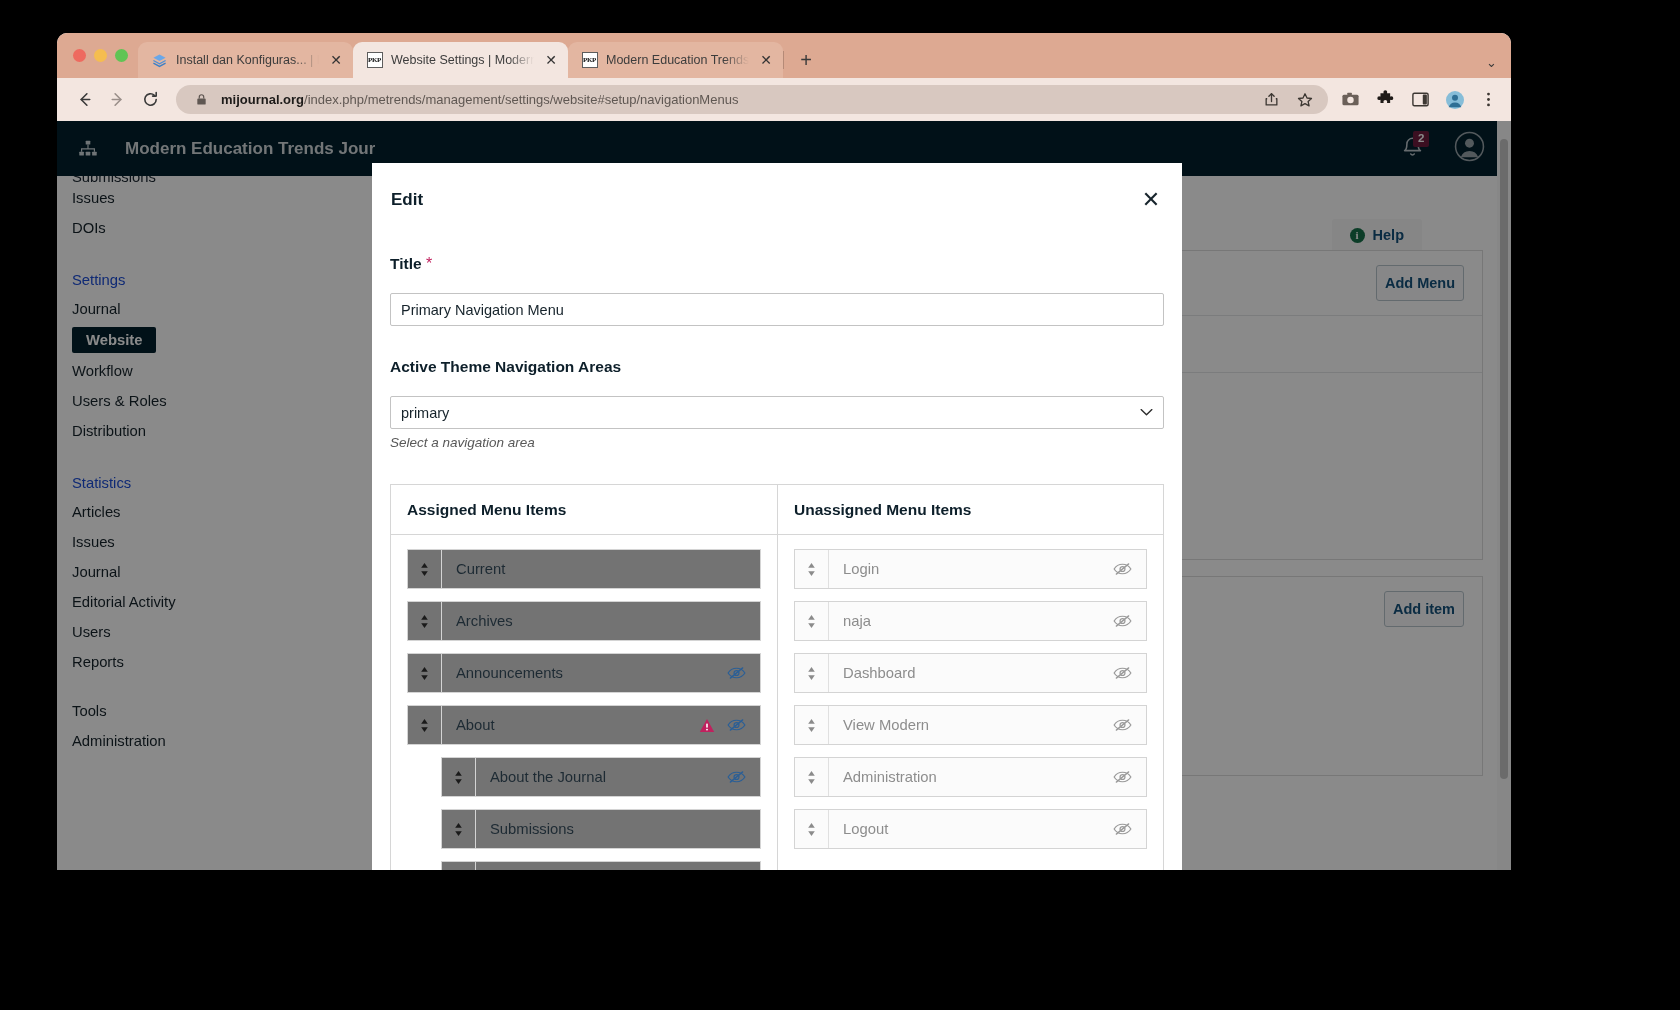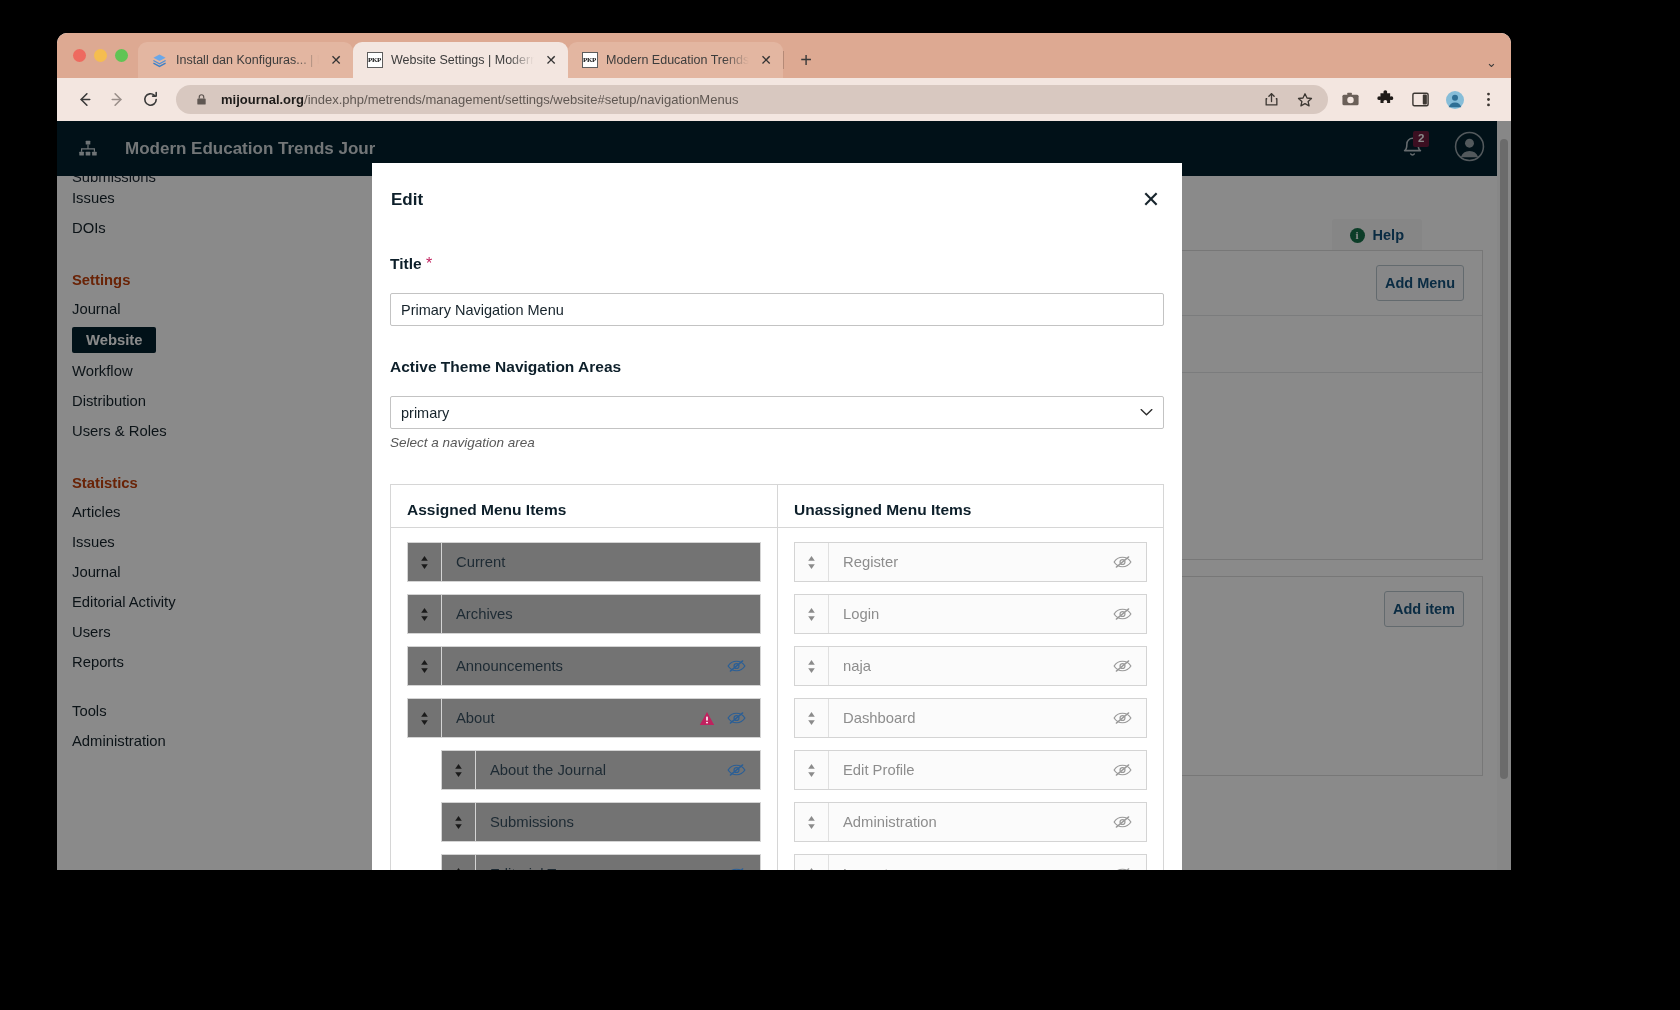--- a/index.html
+++ b/index.html
@@ -146,21 +146,21 @@
   
   #ojs-nav {
     position: absolute; top: 55px; left: 0;
     width: 337px; bottom: 0;
     z-index: 2;
     padding-top: 0;
     font-size: 14.8px;
   }
   #ojs-nav .nav-item { padding: 7px 0 7px 15px; color: #16232b; }
   #ojs-nav .nav-item.clipped { color: #1b2630; }
-  #ojs-nav .nav-head { padding: 10px 0 6px 15px; font-weight: bold; color: #c2410c; font-size: 14.8px; }
+  #ojs-nav .nav-head { padding: 10px 0 6px 15px; font-weight: normal; color: #1d4ed8; font-size: 14.8px; }
   #ojs-nav .nav-item.current {
     background: #02212e; color: #fff; font-weight: bold;
     display: inline-block; padding: 5px 14px 5px 14px;
     margin-left: 15px; border-radius: 2px;
   }
   .nav-gap { height: 19px; }
 
   
   #ojs-main {
     position: absolute; top: 55px; left: 337px; right: 14px; bottom: 0;
@@ -270,21 +270,21 @@
   
   #menu-columns {
     margin-top: 34px;
     border: 1px solid #d6d6d6;
     display: flex;
   }
   .col { flex: 1 1 50%; min-width: 0; }
   .col + .col { border-left: 1px solid #d6d6d6; }
   .col-head {
     font-size: 15.5px; font-weight: bold; color: #0d1f2a;
-    padding: 16px 16px 8px;
+    padding: 16px 16px 15px;
     border-bottom: 1px solid #d6d6d6;
   }
   .col-body { padding: 14px 16px 0; }
 
   .mi-row { margin-bottom: 12px; }
   .mi {
     display: flex; align-items: stretch;
     border: 1px solid #d4d4d4;
     background: #737373;
     height: 40px;
@@ -472,22 +472,22 @@
 
     <div id="ojs-nav">
       <div class="nav-item clipped" style="height:14px;overflow:hidden;padding-top:0;padding-bottom:0;margin-top:-7px">Submissions</div>
       <div class="nav-item">Issues</div>
       <div class="nav-item">DOIs</div>
       <div class="nav-gap"></div>
       <div class="nav-head">Settings</div>
       <div class="nav-item">Journal</div>
       <div style="padding:3px 0"><div class="nav-item current">Website</div></div>
       <div class="nav-item">Workflow</div>
+      <div class="nav-item">Users &amp; Roles</div>
       <div class="nav-item">Distribution</div>
-      <div class="nav-item">Users &amp; Roles</div>
       <div class="nav-gap"></div>
       <div class="nav-head">Statistics</div>
       <div class="nav-item">Articles</div>
       <div class="nav-item">Issues</div>
       <div class="nav-item">Journal</div>
       <div class="nav-item">Editorial Activity</div>
       <div class="nav-item">Users</div>
       <div class="nav-item">Reports</div>
       <div class="nav-gap"></div>
       <div class="nav-item">Tools</div>
@@ -683,113 +683,93 @@
                 </div>
               </div>
 
             </div>
           </div>
 
           <div class="col">
             <div class="col-head">Unassigned Menu Items</div>
             <div class="col-body">
 
+
               <div class="mi-row">
                 <div class="mi disabled">
                   <span class="mi-handle">
                     <svg width="11" height="15" viewBox="0 0 12 16">
                         <path d="M6 1 9.6 6H2.4z" fill="currentColor"></path>
                         <path d="M6 15 2.4 10h7.2z" fill="currentColor"></path>
                       </svg>
                   </span>
-                  <span class="mi-label">Register</span>
+                  <span class="mi-label">Login</span>
                   <span class="mi-icons">
                     <span class="ic ic-eye-grey">
                       <svg width="19" height="14" viewBox="0 0 20 14">
                           <path d="M1.2 7S4.3 2 10 2s8.8 5 8.8 5-3.1 5-8.8 5S1.2 7 1.2 7z" stroke="currentColor" stroke-width="1.3" fill="none"></path>
                           <circle cx="10" cy="7" r="2.6" stroke="currentColor" stroke-width="1.3" fill="none"></circle>
                           <path d="M3.5 12.4 16.5 1.6" stroke="currentColor" stroke-width="1.4" stroke-linecap="round"></path>
                         </svg>
                     </span>
                   </span>
                 </div>
               </div>
 
               <div class="mi-row">
                 <div class="mi disabled">
                   <span class="mi-handle">
                     <svg width="11" height="15" viewBox="0 0 12 16">
                         <path d="M6 1 9.6 6H2.4z" fill="currentColor"></path>
                         <path d="M6 15 2.4 10h7.2z" fill="currentColor"></path>
                       </svg>
                   </span>
-                  <span class="mi-label">Login</span>
+                  <span class="mi-label">naja</span>
                   <span class="mi-icons">
                     <span class="ic ic-eye-grey">
                       <svg width="19" height="14" viewBox="0 0 20 14">
                           <path d="M1.2 7S4.3 2 10 2s8.8 5 8.8 5-3.1 5-8.8 5S1.2 7 1.2 7z" stroke="currentColor" stroke-width="1.3" fill="none"></path>
                           <circle cx="10" cy="7" r="2.6" stroke="currentColor" stroke-width="1.3" fill="none"></circle>
                           <path d="M3.5 12.4 16.5 1.6" stroke="currentColor" stroke-width="1.4" stroke-linecap="round"></path>
                         </svg>
                     </span>
                   </span>
                 </div>
               </div>
 
               <div class="mi-row">
                 <div class="mi disabled">
                   <span class="mi-handle">
                     <svg width="11" height="15" viewBox="0 0 12 16">
                         <path d="M6 1 9.6 6H2.4z" fill="currentColor"></path>
                         <path d="M6 15 2.4 10h7.2z" fill="currentColor"></path>
                       </svg>
                   </span>
-                  <span class="mi-label">naja</span>
+                  <span class="mi-label">Dashboard</span>
                   <span class="mi-icons">
                     <span class="ic ic-eye-grey">
                       <svg width="19" height="14" viewBox="0 0 20 14">
                           <path d="M1.2 7S4.3 2 10 2s8.8 5 8.8 5-3.1 5-8.8 5S1.2 7 1.2 7z" stroke="currentColor" stroke-width="1.3" fill="none"></path>
                           <circle cx="10" cy="7" r="2.6" stroke="currentColor" stroke-width="1.3" fill="none"></circle>
                           <path d="M3.5 12.4 16.5 1.6" stroke="currentColor" stroke-width="1.4" stroke-linecap="round"></path>
                         </svg>
                     </span>
                   </span>
                 </div>
               </div>
 
               <div class="mi-row">
                 <div class="mi disabled">
                   <span class="mi-handle">
                     <svg width="11" height="15" viewBox="0 0 12 16">
                         <path d="M6 1 9.6 6H2.4z" fill="currentColor"></path>
                         <path d="M6 15 2.4 10h7.2z" fill="currentColor"></path>
                       </svg>
                   </span>
-                  <span class="mi-label">Dashboard</span>
-                  <span class="mi-icons">
-                    <span class="ic ic-eye-grey">
-                      <svg width="19" height="14" viewBox="0 0 20 14">
-                          <path d="M1.2 7S4.3 2 10 2s8.8 5 8.8 5-3.1 5-8.8 5S1.2 7 1.2 7z" stroke="currentColor" stroke-width="1.3" fill="none"></path>
-                          <circle cx="10" cy="7" r="2.6" stroke="currentColor" stroke-width="1.3" fill="none"></circle>
-                          <path d="M3.5 12.4 16.5 1.6" stroke="currentColor" stroke-width="1.4" stroke-linecap="round"></path>
-                        </svg>
-                    </span>
-                  </span>
-                </div>
-              </div>
-
-              <div class="mi-row">
-                <div class="mi disabled">
-                  <span class="mi-handle">
-                    <svg width="11" height="15" viewBox="0 0 12 16">
-                        <path d="M6 1 9.6 6H2.4z" fill="currentColor"></path>
-                        <path d="M6 15 2.4 10h7.2z" fill="currentColor"></path>
-                      </svg>
-                  </span>
-                  <span class="mi-label">Edit Profile</span>
+                  <span class="mi-label">View Modern</span>
                   <span class="mi-icons">
                     <span class="ic ic-eye-grey">
                       <svg width="19" height="14" viewBox="0 0 20 14">
                           <path d="M1.2 7S4.3 2 10 2s8.8 5 8.8 5-3.1 5-8.8 5S1.2 7 1.2 7z" stroke="currentColor" stroke-width="1.3" fill="none"></path>
                           <circle cx="10" cy="7" r="2.6" stroke="currentColor" stroke-width="1.3" fill="none"></circle>
                           <path d="M3.5 12.4 16.5 1.6" stroke="currentColor" stroke-width="1.4" stroke-linecap="round"></path>
                         </svg>
                     </span>
                   </span>
                 </div>

